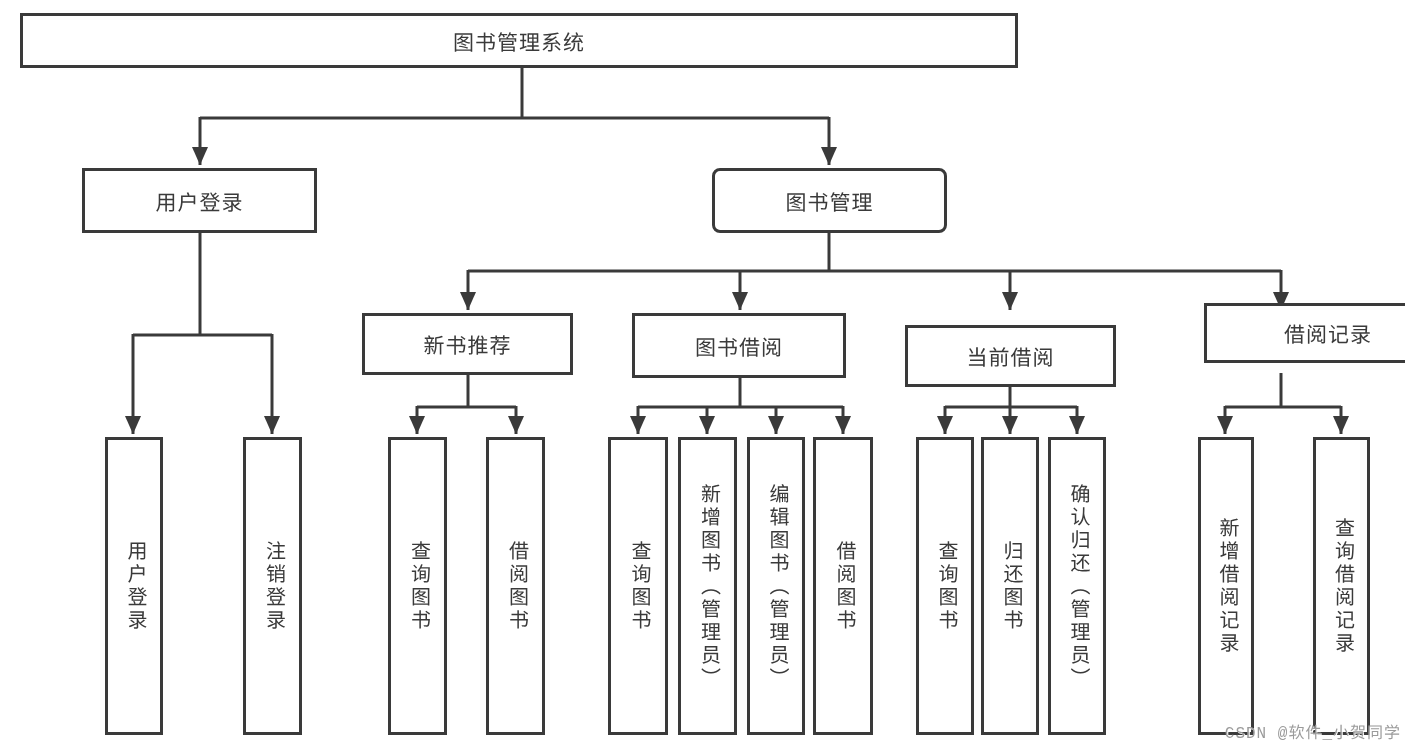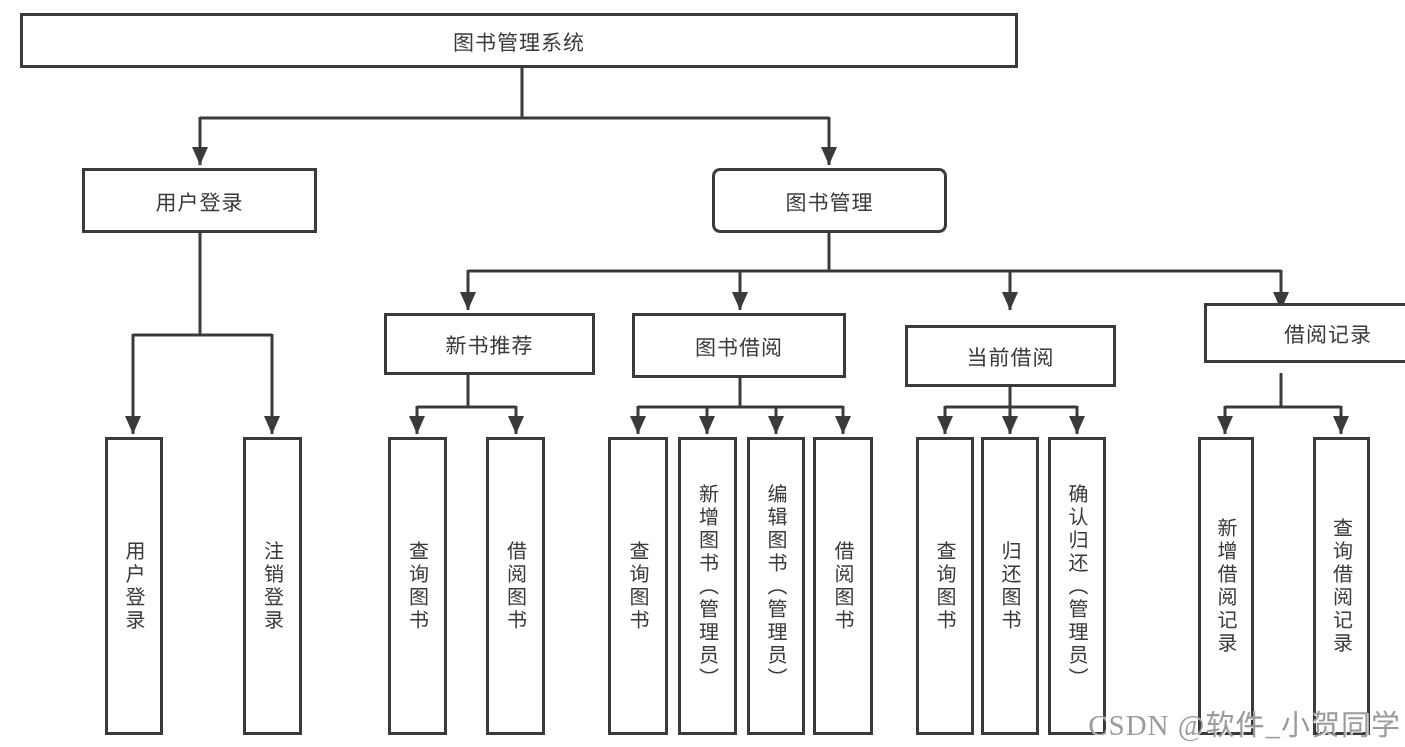--- a/index.html
+++ b/index.html
@@ -1,20 +1,20 @@
 <!DOCTYPE html>
 <html lang="zh-CN"><head>
 <meta charset="utf-8">
 <style>
   html,body{margin:0;padding:0;background:#ffffff;}
   #stage{
     position:relative;
     width:1405px;height:747px;
     background:#ffffff;
-    font-family:Liberation Serif, serif;
+    font-family:Liberation Mono, monospace;
     overflow:hidden;
   }
   svg.connectors{position:absolute;left:0;top:0;width:1405px;height:747px;pointer-events:none;}
   .node{
     position:absolute;
     box-sizing:border-box;
     border:3px solid #3a3a3a;
     background:#ffffff;
     display:flex;align-items:center;justify-content:center;
     color:#3a3a3a;
@@ -27,21 +27,21 @@
   .leaf .vtext{
     writing-mode:vertical-rl;
     text-orientation:mixed;
     line-height:1.0;
     letter-spacing:3px;
     white-space:nowrap;
   }
   .watermark{
     position:absolute;
     right:4px;bottom:4px;
-    font-size:29px;
+    font-size:16px;
     color:#9b9b9b;
     text-shadow:1px 1px 0 #ffffff;
     letter-spacing:1px;
     z-index:5;
   }
 </style>
 </head>
 <body>
 
 <div id="stage">
@@ -100,21 +100,21 @@
     <span>图书管理系统</span>
   </div>
 
   <div class="node h" style="left:82px;top:168px;width:235px;height:65px;">
     <span>用户登录</span>
   </div>
   <div class="node h" style="left:712px;top:168px;width:235px;height:65px;border-radius:8px;">
     <span>图书管理</span>
   </div>
 
-  <div class="node h" style="left:362px;top:313px;width:211px;height:62px;margin-left:22px;">
+  <div class="node h" style="left:362px;top:313px;width:211px;height:62px;">
     <span>新书推荐</span>
   </div>
   <div class="node h" style="left:632px;top:313px;width:214px;height:65px;text-align:right;">
     <span>图书借阅</span>
   </div>
   <div class="node h" style="left:905px;top:313px;width:211px;height:62px;margin-top:12px;">
     <span>当前借阅</span>
   </div>
   <div class="node h" style="left:1172px;top:303px;width:248px;height:60px;margin-left:32px;">
     <span>借阅记录</span>

